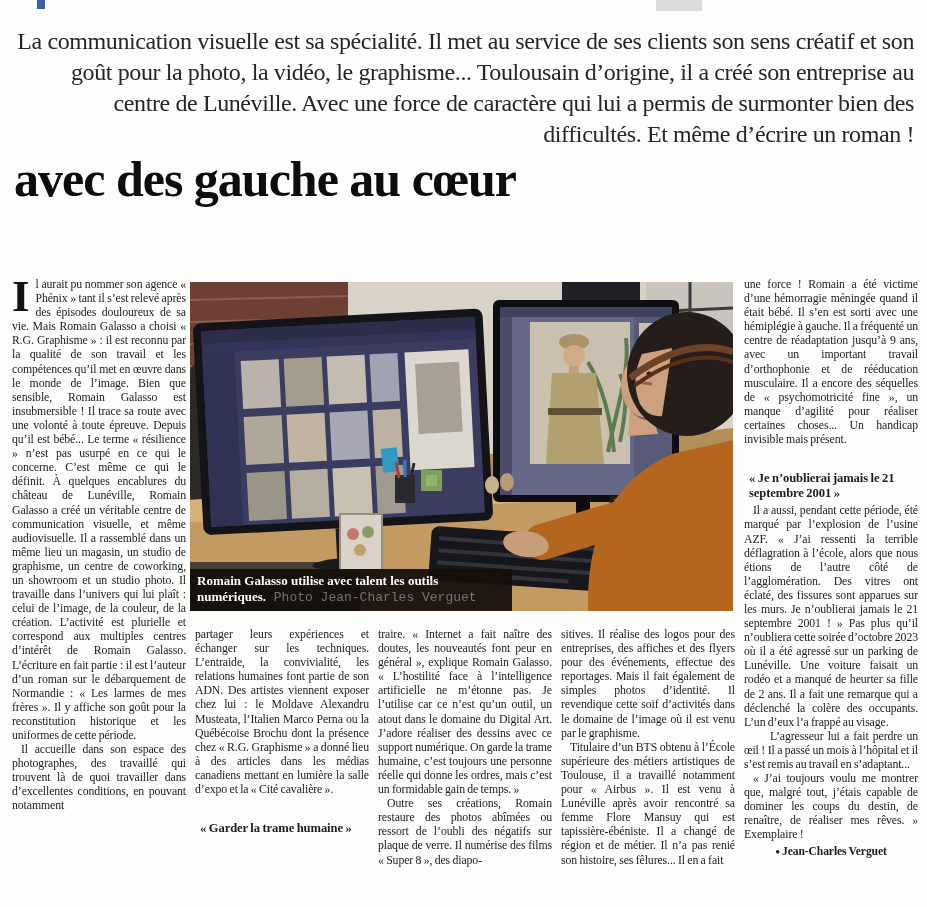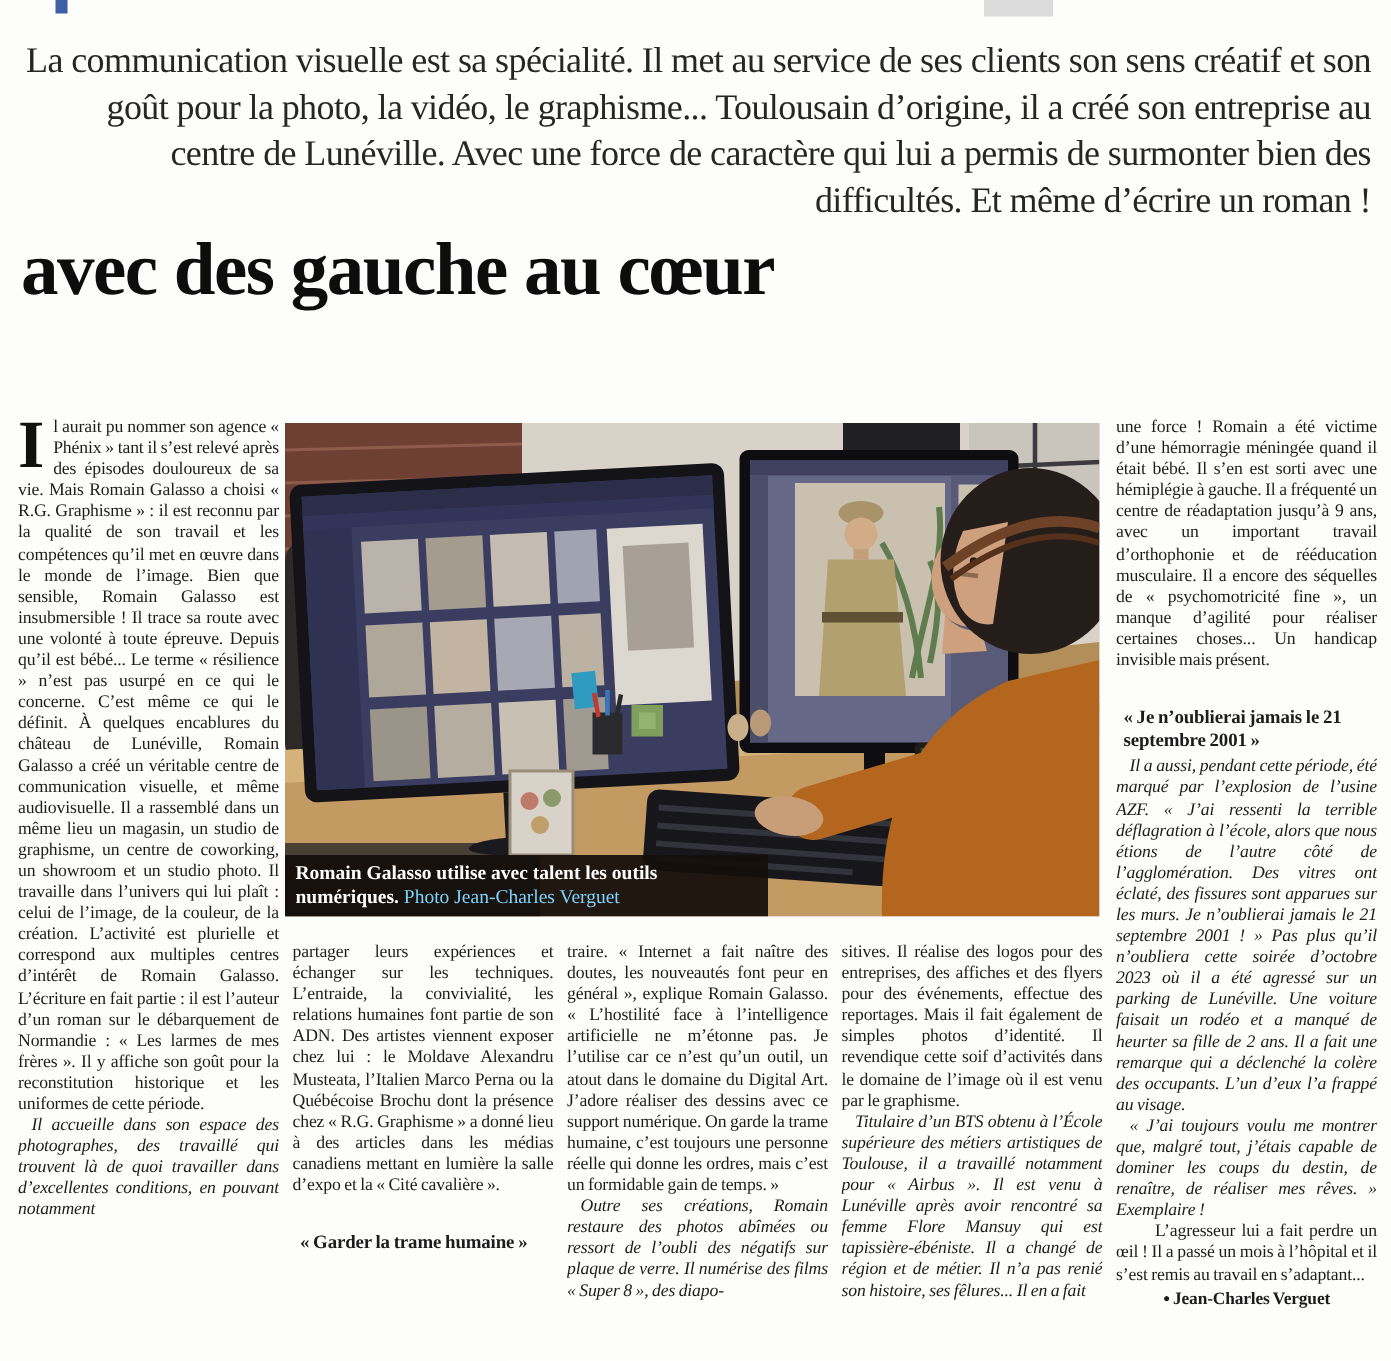--- a/index.html
+++ b/index.html
@@ -28,21 +28,21 @@
     position:absolute;left:12px;top:277px;width:907px;height:630px;
     display:flex;gap:9px;overflow:hidden;
   }
   .col{
     width:174px;flex:0 0 174px;height:630px;overflow:hidden;
     font-size:11.8px;line-height:14.1px;letter-spacing:-0.1px;word-spacing:-0.5px;
     text-align:justify;hyphens:auto;-webkit-hyphens:auto;
   }
   .below-photo{padding-top:350px;height:280px;}
   .para{margin:0;}
-  .para.indent{text-indent:9px;font-style:italic;}
+  .para.indent{text-indent:9px;}
   .para.indent-wide{text-indent:26px;}
   .dropcap{
     float:left;font-weight:700;font-size:45px;line-height:36px;
     padding:1px 6px 0 0;color:#111;
   }
   .subhead{
     margin:25px 0 3px;padding-left:5px;font-size:12.6px;line-height:14.6px;
     font-weight:700;text-align:left;
   }
   .byline{margin:3px 0 0;font-weight:700;font-size:11.6px;text-align:center;}
@@ -52,21 +52,21 @@
     position:absolute;left:178px;top:5px;width:543px;height:329px;
     overflow:hidden;background:#cfc9c0;
   }
   .photo svg{display:block;}
   .caption{
     position:absolute;left:0;bottom:0;width:308px;
     background:rgba(20,15,11,0.94);color:#ffffff;
     padding:4px 7px 6px;font-size:13px;line-height:15.5px;text-align:left;
   }
   .cap-bold{font-weight:700;}
-  .cap-credit{color:#7dd3fc;}
+  .cap-credit{color:#737373;font-family:Liberation Mono, monospace;}
 </style>
 </head>
 <body>
 
 <div class="page">
 
   <div class="blue-mark" style="background:#3c5fa6;"></div>
   <div class="gray-bar" style="background:#dcdcdc;"></div>
 
   <p class="lead">La communication visuelle est sa spécialité. Il met au service de ses clients son sens créatif et son goût pour la photo, la vidéo, le graphisme... Toulousain d’origine, il a créé son entreprise au centre de Lunéville. Avec une force de caractère qui lui a permis de surmonter bien des difficultés. Et même d’écrire un roman !</p>
@@ -94,22 +94,22 @@
 
     <div class="col below-photo">
       <p class="para">sitives. Il réalise des logos pour des entreprises, des affiches et des flyers pour des événements, effectue des reportages. Mais il fait également de simples photos d’identité. Il revendique cette soif d’activités dans le domaine de l’image où il est venu par le graphisme.</p>
       <p class="para indent">Titulaire d’un BTS obtenu à l’École supérieure des métiers artistiques de Toulouse, il a travaillé notamment pour « Airbus ». Il est venu à Lunéville après avoir rencontré sa femme Flore Mansuy qui est tapissière-ébéniste. Il a changé de région et de métier. Il n’a pas renié son histoire, ses fêlures... Il en a fait</p>
     </div>
 
     <div class="col">
       <p class="para">une force ! Romain a été victime d’une hémorragie méningée quand il était bébé. Il s’en est sorti avec une hémiplégie à gauche. Il a fréquenté un centre de réadaptation jusqu’à 9 ans, avec un important travail d’orthophonie et de rééducation musculaire. Il a encore des séquelles de « psychomotricité fine », un manque d’agilité pour réaliser certaines choses... Un handicap invisible mais présent.</p>
       <h3 class="subhead">« Je n’oublierai jamais le 21 septembre 2001 »</h3>
       <p class="para indent">Il a aussi, pendant cette période, été marqué par l’explosion de l’usine AZF. « J’ai ressenti la terrible déflagration à l’école, alors que nous étions de l’autre côté de l’agglomération. Des vitres ont éclaté, des fissures sont apparues sur les murs. Je n’oublierai jamais le 21 septembre 2001 ! » Pas plus qu’il n’oubliera cette soirée d’octobre 2023 où il a été agressé sur un parking de Lunéville. Une voiture faisait un rodéo et a manqué de heurter sa fille de 2 ans. Il a fait une remarque qui a déclenché la colère des occupants. L’un d’eux l’a frappé au visage.</p>
+      <p class="para indent-wide">L’agresseur lui a fait perdre un œil ! Il a passé un mois à l’hôpital et il s’est remis au travail en s’adaptant...</p>
       <p class="para indent">« J’ai toujours voulu me montrer que, malgré tout, j’étais capable de dominer les coups du destin, de renaître, de réaliser mes rêves. » Exemplaire !</p>
-      <p class="para indent-wide">L’agresseur lui a fait perdre un œil ! Il a passé un mois à l’hôpital et il s’est remis au travail en s’adaptant...</p>
       <p class="byline"><span class="bullet">●</span><span>Jean-Charles Verguet</span></p>
     </div>
 
     <div class="photo">
       <svg width="543" height="329" viewBox="0 0 543 329" xmlns="http://www.w3.org/2000/svg">
 
         <rect x="0" y="0" width="543" height="220" fill="#d8d2c9"></rect>
         <rect x="0" y="0" width="158" height="98" fill="#6e4034"></rect>
         <g stroke="#8f5c4c" stroke-width="2">
           <line x1="0" y1="18" x2="158" y2="14"></line>

